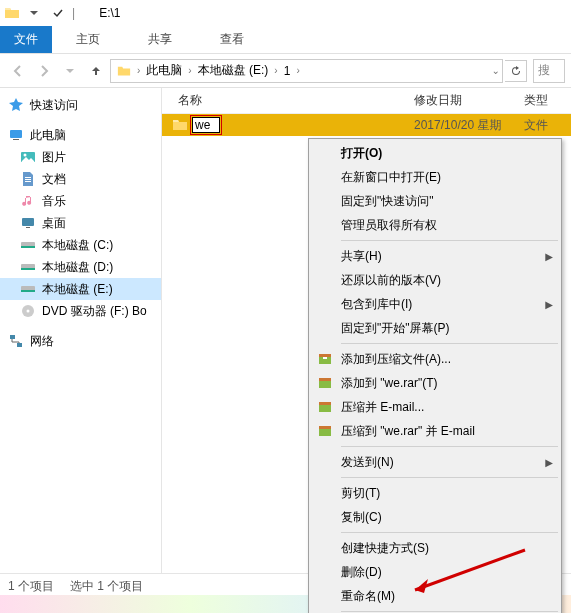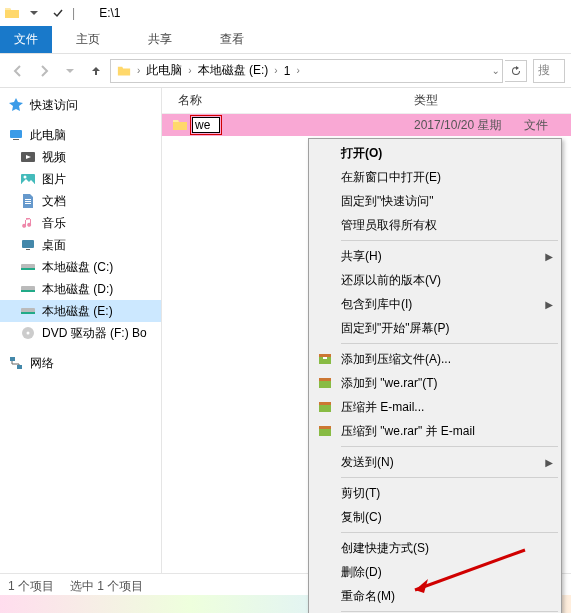--- a/index.html
+++ b/index.html
@@ -31,21 +31,21 @@
 .sb-item.root { padding-left: 8px; font-weight: normal; }
 .sb-item.selected { background: #cce8ff; }
 .sb-ico { width: 16px; height: 16px; flex-shrink: 0; }
 
 .main { flex: 1; display: flex; flex-direction: column; }
 .cols { height: 26px; display: flex; align-items: center; border-bottom: 1px solid #eee; color: #333; }
 .cols .c1 { width: 252px; padding-left: 16px; }
 .cols .c2 { width: 110px; }
 .cols .c3 { flex: 1; }
 .row { height: 22px; display: flex; align-items: center; }
-.row.selected { background: #f9a8d4; }
+.row.selected { background: #eab308; }
 .row .c1 { width: 252px; padding-left: 10px; display: flex; align-items: center; gap: 4px; }
 .row .c2 { width: 110px; color: #555; white-space: nowrap; }
 .row .c3 { flex: 1; color: #555; }
 .rename-box { border: 1px solid #000; padding: 0 2px; background: #fff; min-width: 28px; outline: 1px solid #d00000; outline-offset: 1px; }
 
 .statusbar { position: absolute; left: 0; bottom: 18px; height: 22px; display: flex; align-items: flex-end; gap: 16px; padding: 0 8px; color: #555; border-top: 1px solid #e5e5e5; width: 100%; background: #fff; }
 
 .bg-strip { position: absolute; left: 0; bottom: 0; height: 18px; width: 100%; background: linear-gradient(90deg,#fde,#efd,#def,#fed); }
 
 .ctxmenu { position: absolute; top: 138px; left: 308px; width: 254px; background: #f0f0f0; border: 1px solid #a0a0a0; box-shadow: 2px 2px 4px rgba(0,0,0,0.25); padding: 2px; }
@@ -153,29 +153,20 @@
             <svg viewBox="0 0 16 16">
               <rect x="2" y="3" width="12" height="8" fill="#3a9be8" rx="1"></rect>
               <rect x="5" y="12" width="6" height="1" fill="#666"></rect>
             </svg>
           </span>
         <span>此电脑</span>
       </div>
       <div class="sb-item">
           <span class="sb-ico">
             <svg viewBox="0 0 16 16">
-              <rect x="1" y="3" width="14" height="10" fill="#5a5a5a" rx="1"></rect>
-              <path d="M6 6l5 2-5 2z" fill="#fff"></path>
-            </svg>
-          </span>
-          <span>视频</span>
-        </div>
-      <div class="sb-item">
-          <span class="sb-ico">
-            <svg viewBox="0 0 16 16">
               <rect x="1" y="3" width="14" height="10" fill="#4bb" rx="1"></rect>
               <circle cx="5" cy="6" r="1.5" fill="#fff"></circle>
               <path d="M2 12l4-4 3 3 2-2 3 3v1H2z" fill="#fff"></path>
             </svg>
           </span>
           <span>图片</span>
         </div>
       <div class="sb-item">
           <span class="sb-ico">
             <svg viewBox="0 0 16 16">
@@ -249,20 +240,21 @@
             </svg>
           </span>
           <span>网络</span>
         </div>
     </div>
   </div>
 
   <div class="main">
     <div class="cols">
       <div class="c1">名称</div>
+      <div class="c2">修改日期</div>
       <div class="c3">类型</div>
     </div>
     <div class="row selected">
       <div class="c1">
         <span class="sb-ico">
             <svg viewBox="0 0 16 16">
               <path fill="#ffd86b" d="M1 3h5l1 2h8v8H1z"></path>
               <path fill="#ffe9a8" d="M1 3h5l1 2H1z"></path>
             </svg>
           </span>

